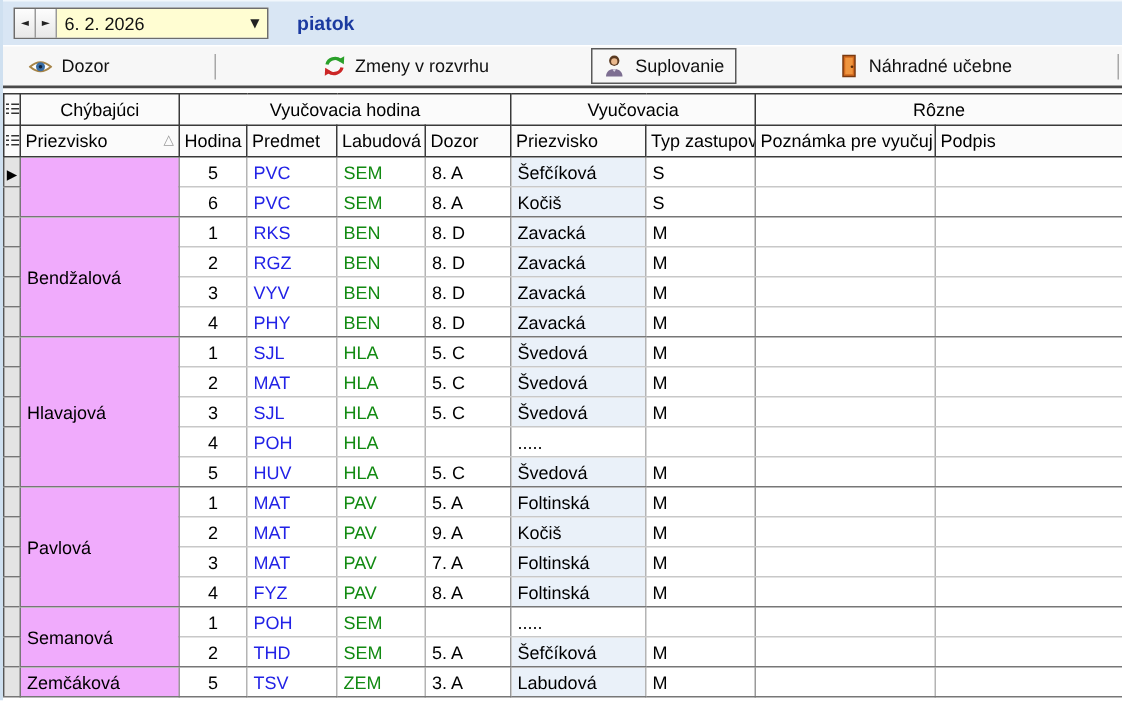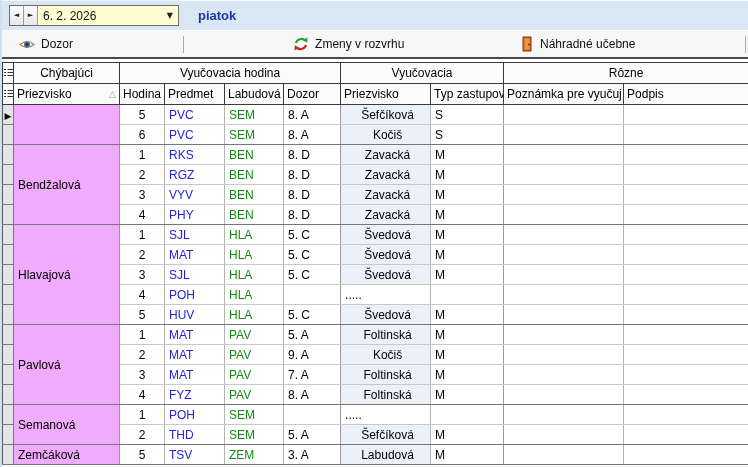--- a/index.html
+++ b/index.html
@@ -55,21 +55,21 @@
   .sort-tri{color:#9a9a9a;font-size:9px;font-family:"DejaVu Sans", sans-serif;}
 
   td{height:20px;font-size:12px;color:#000;border-right:1px solid #b4b4b4;border-bottom:1px solid #c8c8c8;padding:0 0 0 4px;}
   tr.group-end td{border-bottom:1px solid #777;}
   td.c-ind{background:#e4e4e4;border-right:1px solid #777;border-bottom:1px solid #777;padding:0;text-align:center;}
   td.c-name{background:#f0abfc;vertical-align:middle;border-right:1px solid #9a9a9a;border-bottom:1px solid #777;}
   td.c-hodina{text-align:center;padding:0;}
   td.c-predmet{color:#2222e6;}
   td.c-vyucujuci{color:#128a12;margin-left:22px;}
   td.c-trieda{border-right:1px solid #9a9a9a;}
-  td.c-zname.tint{background:#eaf1f9;text-align:center;}
+  td.c-zname.tint{background:#eaf1f9;}
   td.c-typ{border-right:1px solid #9a9a9a;}
   td.c-podpis{border-right:1px solid #777;}
   .row-arrow{font-size:9px;color:#000;font-family:"DejaVu Sans", sans-serif;}
   .grid-wrap{background:#ffffff;}
   table{border:1px solid #555;}
 </style>
 </head>
 <body>
 
 <div class="window">
@@ -101,20 +101,31 @@
     <div class="tab">
       <span>
         <svg width="16" height="16" viewBox="0 0 16 16">
           <path d="M3 7 A5.5 5 0 0 1 12 4.2" stroke="#2aa02a" stroke-width="2.2" fill="none"></path>
           <path d="M14.5 1.5 L14.2 6.8 L9.8 4.2 Z" fill="#2aa02a"></path>
           <path d="M13 9 A5.5 5 0 0 1 4 11.8" stroke="#cc2626" stroke-width="2.2" fill="none"></path>
           <path d="M1.5 14.5 L1.8 9.2 L6.2 11.8 Z" fill="#cc2626"></path>
         </svg>
       </span>
       <span>Zmeny v rozvrhu</span>
+    </div>
+    <div class="tab selected">
+      <span>
+        <svg width="15" height="16" viewBox="0 0 15 16">
+          <path d="M7.5 1 a3.4 3.4 0 0 1 3.4 3.4 c0 1.2-.5 2.2-1.1 2.7 L7.5 8 5.2 7.1 C4.6 6.6 4.1 5.6 4.1 4.4 A3.4 3.4 0 0 1 7.5 1Z" fill="#5a3a22"></path>
+          <circle cx="7.5" cy="5" r="2.1" fill="#eab98e"></circle>
+          <path d="M2 15 c0-3.4 2.6-5 5.5-5 s5.5 1.6 5.5 5Z" fill="#7d6e91"></path>
+          <path d="M6.2 10.2 L7.5 12 L8.8 10.2 Z" fill="#d8d2e2"></path>
+        </svg>
+      </span>
+      <span>Suplovanie</span>
     </div>
     <div class="tab">
       <span>
         <svg width="14" height="16" viewBox="0 0 14 16">
           <rect x="3" y="1" width="8" height="14" fill="#d2691e" stroke="#7a3a10" stroke-width="1"></rect>
           <rect x="4.5" y="2.5" width="5" height="11" fill="#ef953f"></rect>
           <circle cx="9" cy="8.5" r="0.9" fill="#5a2a08"></circle>
         </svg>
       </span>
       <span>Náhradné učebne</span>

